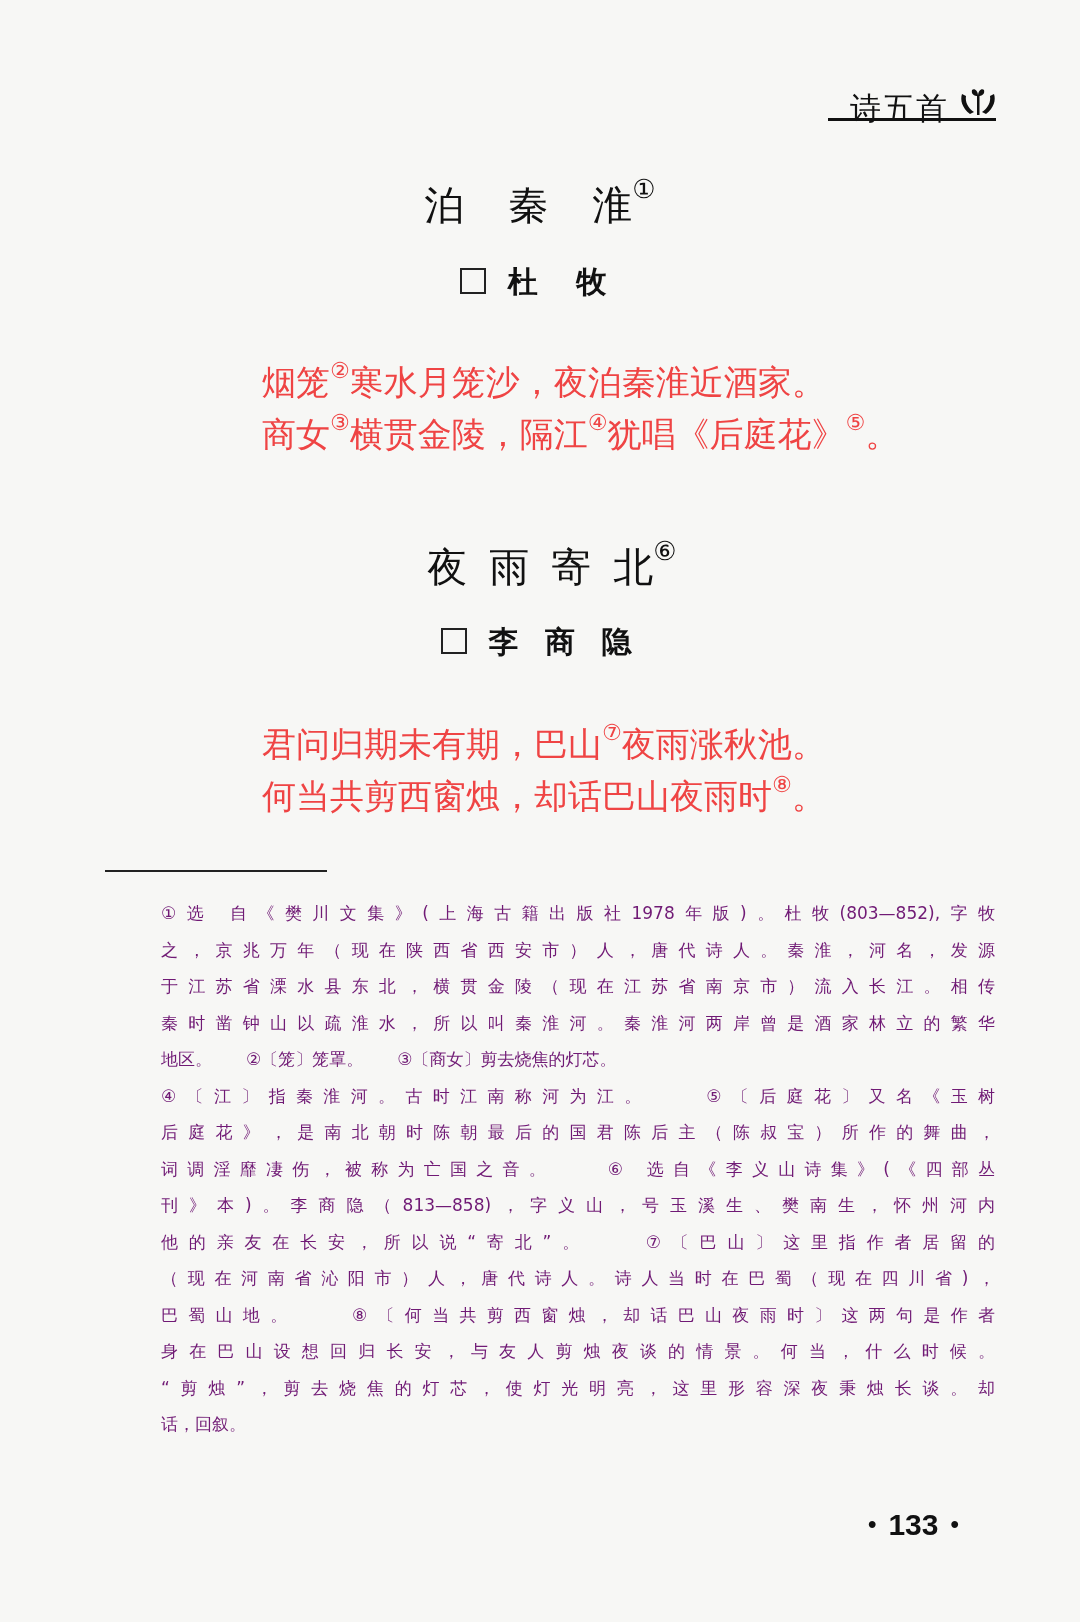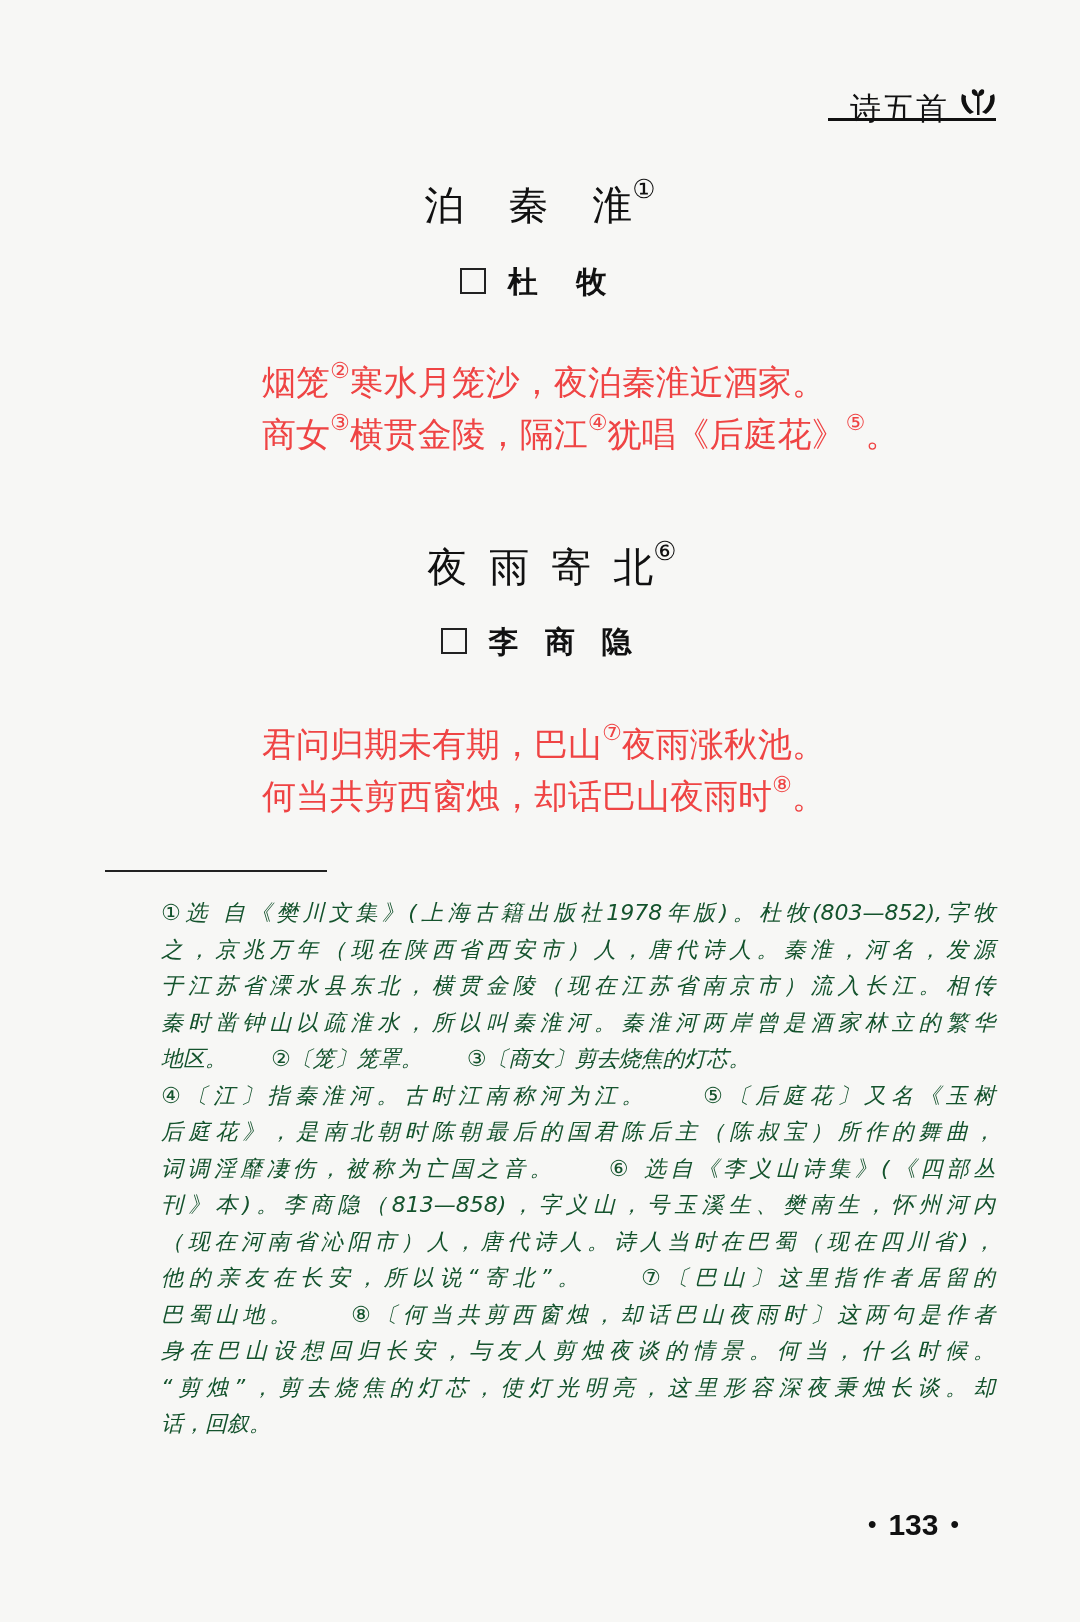--- a/index.html
+++ b/index.html
@@ -44,21 +44,21 @@
       font-family: "DejaVu Sans", "Liberation Sans", sans-serif;
       text-align: center;
     }
     .verse sup { font-size: 22px; vertical-align: top; position: relative; top: -2px; }
     .fn-rule {
       position: absolute; left: 105px; top: 870px; width: 222px; height: 2px; background: #222;
     }
     .footnotes {
       position: absolute; left: 161px; top: 895px; width: 834px;
       font-family: "DejaVu Sans", "Liberation Sans", sans-serif;
-      font-size: 22px; line-height: 36.5px; color: #14532d; font-style: italic;
+      font-size: 17px; line-height: 36.5px; color: #701a75;
     }
     .fn-line { white-space: nowrap; text-align: justify; text-align-last: justify; height: 36.5px; }
     .fn-line.last { text-align-last: left; }
     .page-number {
       position: absolute; left: 856px; top: 1508px;
       font-family: "Liberation Sans", sans-serif; font-weight: bold; font-size: 30px; color: #111;
     }
     .page-number .dot { font-size: 24px; margin: 0 12px; position: relative; top: -3px; }
   </style>
 </head>
@@ -107,22 +107,22 @@
 <div class="footnotes">
   <div class="fn-line">①选 自《樊川文集》(上海古籍出版社1978年版)。杜牧(803—852),字牧</div>
   <div class="fn-line">之，京兆万年（现在陕西省西安市）人，唐代诗人。秦淮，河名，发源</div>
   <div class="fn-line">于江苏省溧水县东北，横贯金陵（现在江苏省南京市）流入长江。相传</div>
   <div class="fn-line">秦时凿钟山以疏淮水，所以叫秦淮河。秦淮河两岸曾是酒家林立的繁华</div>
   <div class="fn-line last">地区。　　②〔笼〕笼罩。　　③〔商女〕剪去烧焦的灯芯。</div>
   <div class="fn-line">④〔江〕指秦淮河。古时江南称河为江。　　⑤〔后庭花〕又名《玉树</div>
   <div class="fn-line">后庭花》，是南北朝时陈朝最后的国君陈后主（陈叔宝）所作的舞曲，</div>
   <div class="fn-line">词调淫靡凄伤，被称为亡国之音。　　⑥ 选自《李义山诗集》(《四部丛</div>
   <div class="fn-line">刊》本)。李商隐（813—858)，字义山，号玉溪生、樊南生，怀州河内</div>
+  <div class="fn-line">他的亲友在长安，所以说“寄北”。　　⑦〔巴山〕这里指作者居留的</div>
   <div class="fn-line">（现在河南省沁阳市）人，唐代诗人。诗人当时在巴蜀（现在四川省)，</div>
-  <div class="fn-line">他的亲友在长安，所以说“寄北”。　　⑦〔巴山〕这里指作者居留的</div>
   <div class="fn-line">巴蜀山地。　　⑧〔何当共剪西窗烛，却话巴山夜雨时〕这两句是作者</div>
   <div class="fn-line">身在巴山设想回归长安，与友人剪烛夜谈的情景。何当，什么时候。</div>
   <div class="fn-line">“剪烛”，剪去烧焦的灯芯，使灯光明亮，这里形容深夜秉烛长谈。却</div>
   <div class="fn-line last">话，回叙。</div>
 </div>
 
 <div class="page-number">
   <span class="dot">•</span><span>133</span><span class="dot">•</span>
 </div>
 

